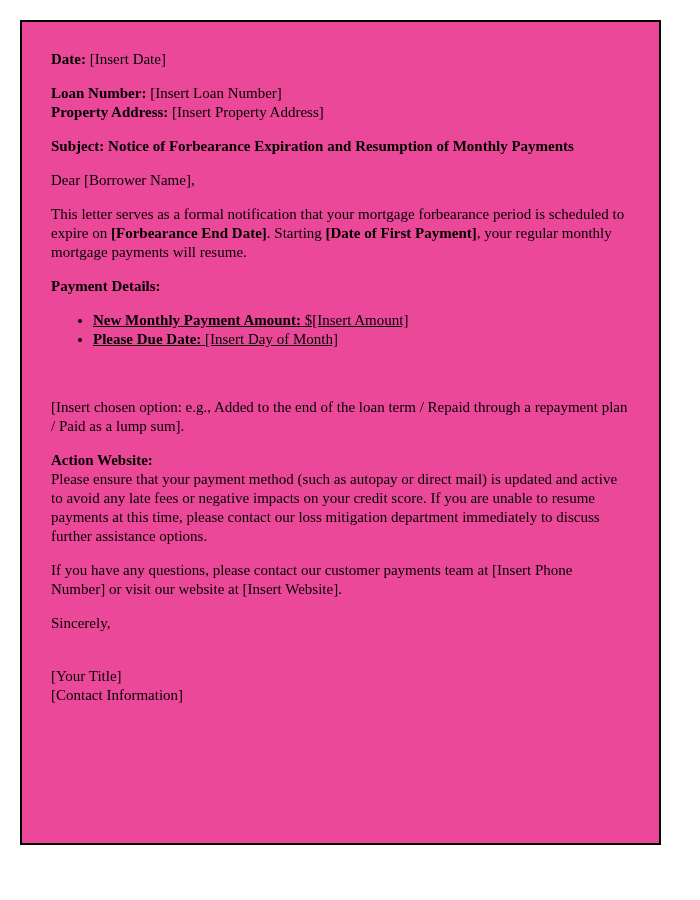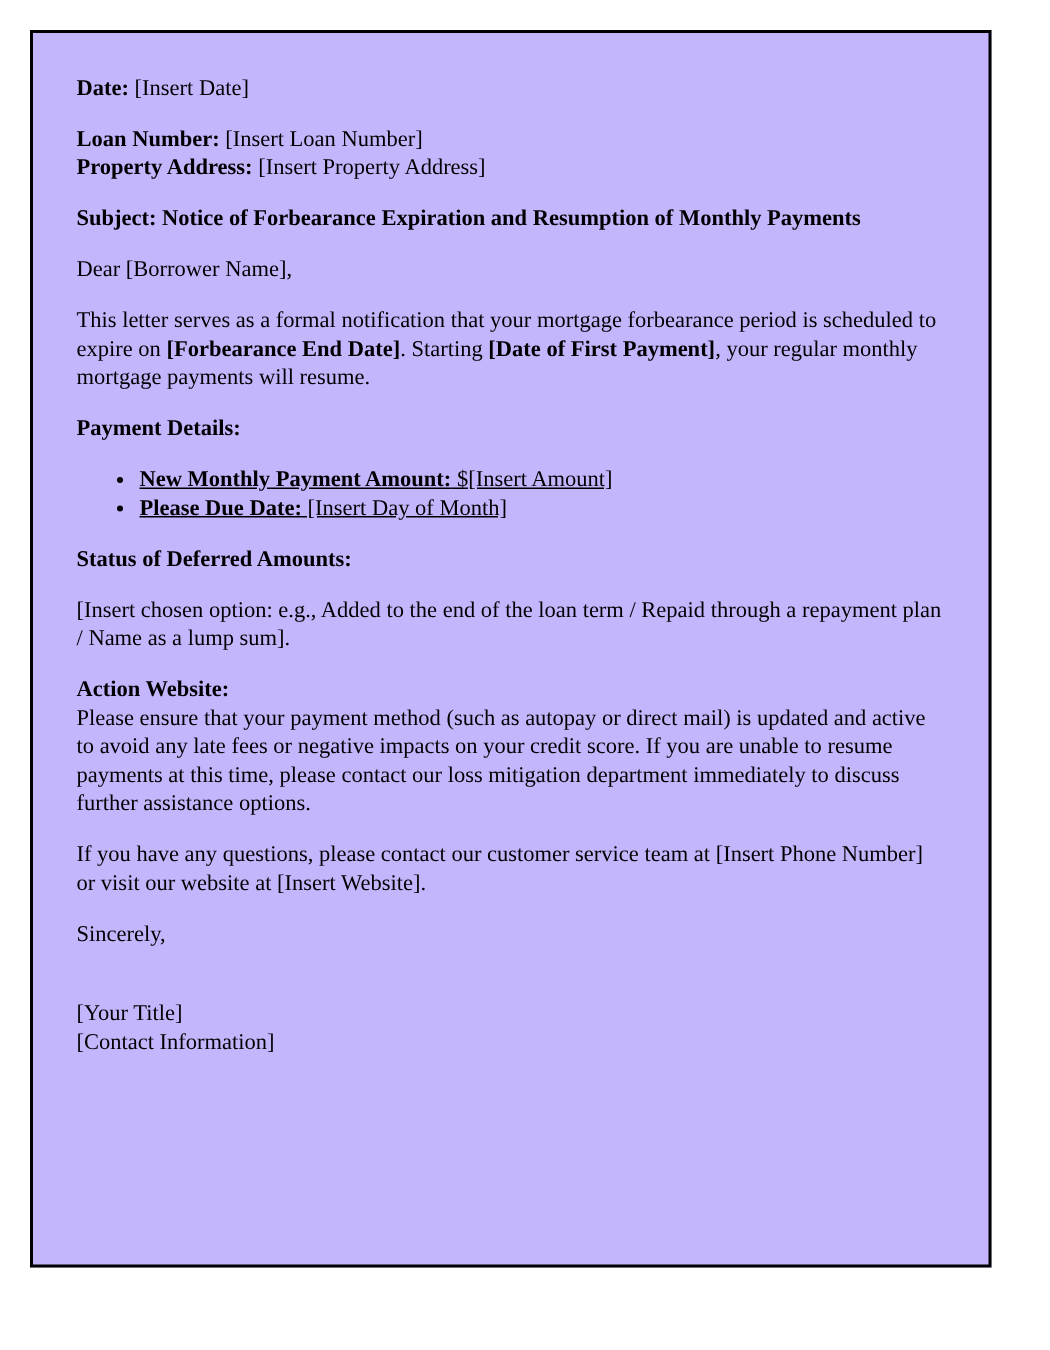--- a/index.html
+++ b/index.html
@@ -11,21 +11,21 @@
     background: #ffffff;
     font-family: "Liberation Serif", serif;
     color: #000000;
   }
   .page {
     position: absolute;
     left: 20px;
     top: 20px;
     width: 641px;
     height: 825px;
-    background: #c4b5fd;
+    background: #ec4899;
     border: 2px solid #000000;
     padding: 28px 29px;
     font-size: 15px;
     line-height: 19px;
   }
   p { margin: 0 0 15px 0; }
   .b { font-weight: bold; }
   ul {
     margin: 0 0 15px 0;
     padding-left: 42px;
@@ -48,25 +48,25 @@
 
   <p><span>This letter serves as a formal notification that your mortgage forbearance period is scheduled to expire on </span><span class="b">[Forbearance End Date]</span><span>. Starting </span><span class="b">[Date of First Payment]</span><span>, your regular monthly mortgage payments will resume.</span></p>
 
   <p class="b">Payment Details:</p>
 
   <ul>
     <li><span class="b">New Monthly Payment Amount:</span><span> $[Insert Amount]</span></li>
     <li><span class="b">Please Due Date:</span><span> [Insert Day of Month]</span></li>
   </ul>
 
-  <p><span class="b">Status of Deferred Amounts:</span><br></p>
+  <p><br></p>
 
-  <p>[Insert chosen option: e.g., Added to the end of the loan term / Repaid through a repayment plan / Name as a lump sum].</p>
+  <p>[Insert chosen option: e.g., Added to the end of the loan term / Repaid through a repayment plan / Paid as a lump sum].</p>
 
   <p><span class="b">Action Website:</span><br><span>Please ensure that your payment method (such as autopay or direct mail) is updated and active to avoid any late fees or negative impacts on your credit score. If you are unable to resume payments at this time, please contact our loss mitigation department immediately to discuss further assistance options.</span></p>
 
-  <p>If you have any questions, please contact our customer service team at [Insert Phone Number] or visit our website at [Insert Website].</p>
+  <p>If you have any questions, please contact our customer payments team at [Insert Phone Number] or visit our website at [Insert Website].</p>
 
   <p>Sincerely,</p>
 
   <p><br><span>[Your Title]</span><br><span>[Contact Information]</span></p>
 
 </div>
 
 </body></html>

